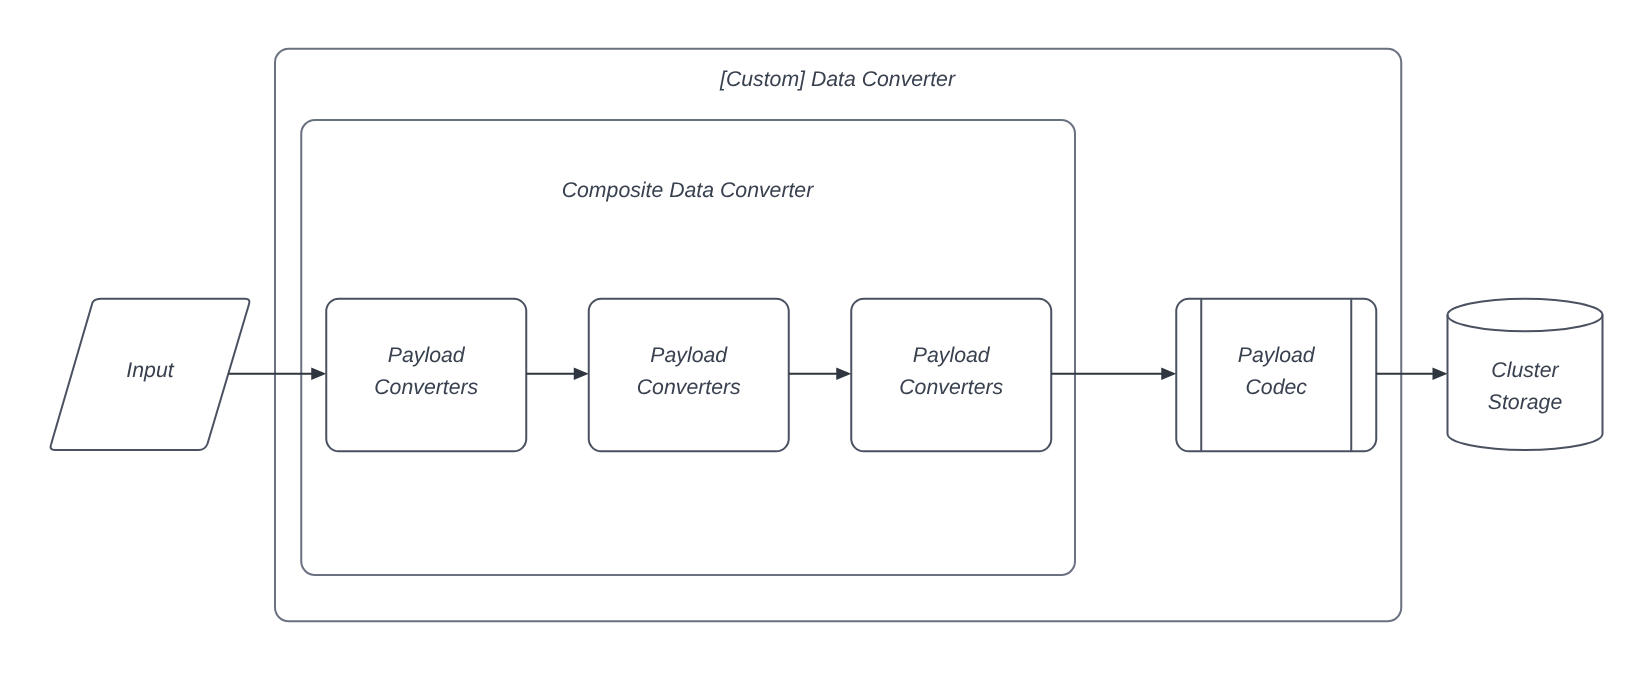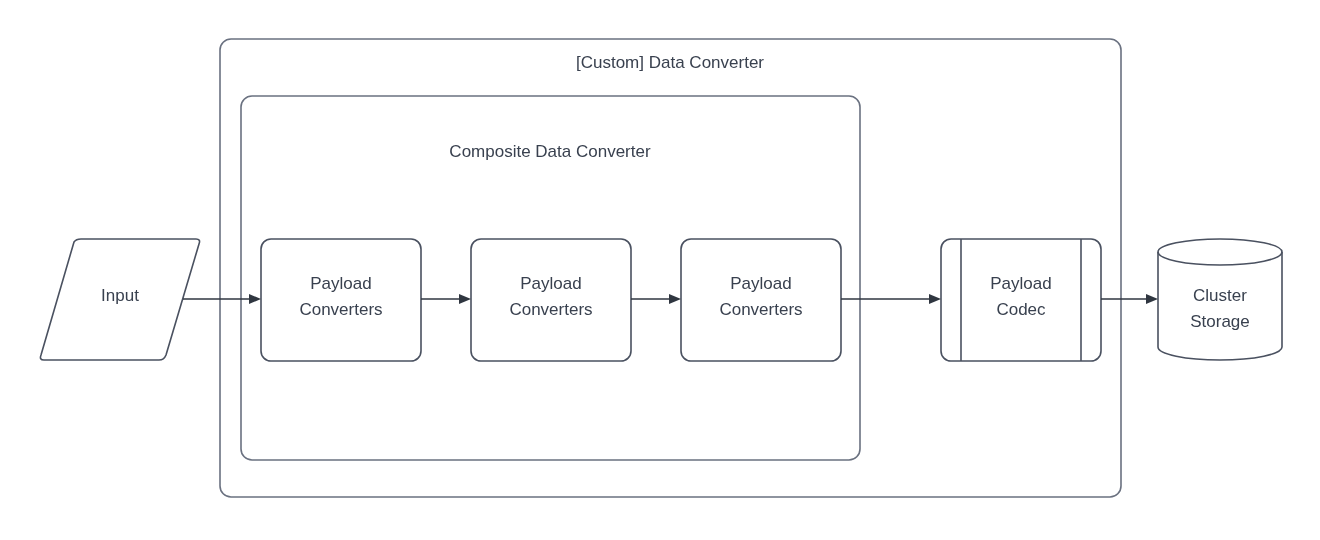--- a/index.html
+++ b/index.html
@@ -10,20 +10,21 @@
   }
   body {
     font-family: "Liberation Sans", "DejaVu Sans", sans-serif;
   }
   #canvas {
     position: relative;
     width: 1320px;
     height: 540px;
     background: #ffffff;
     overflow: hidden;
+    font-style: italic;
   }
   #diagram-svg {
     position: absolute;
     left: 0;
     top: 0;
     width: 1320px;
     height: 540px;
   }
   .shape-stroke {
     fill: #ffffff;

